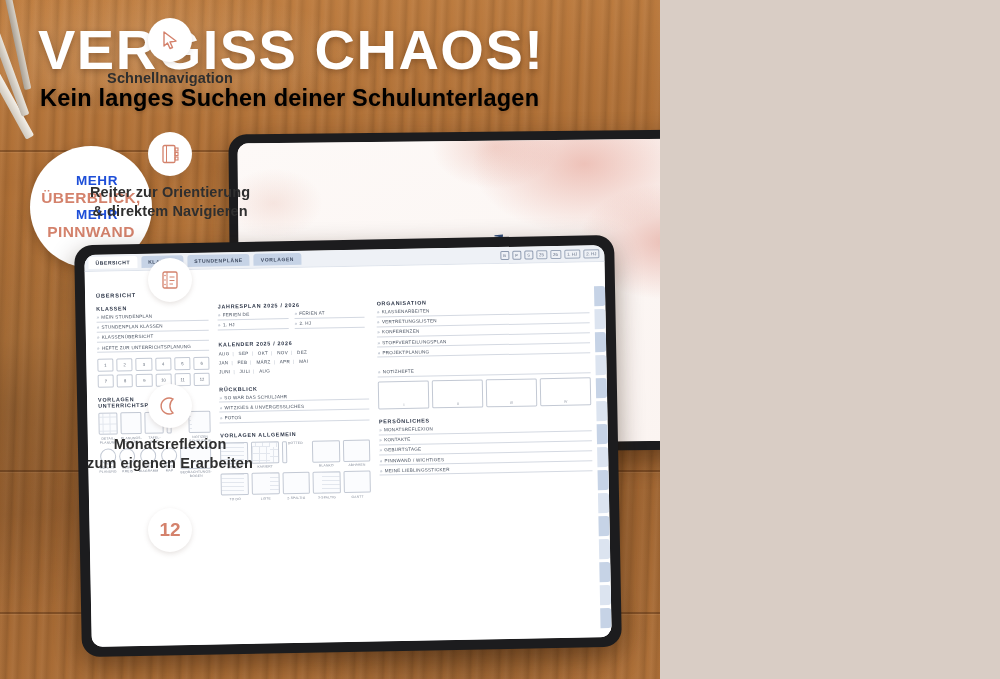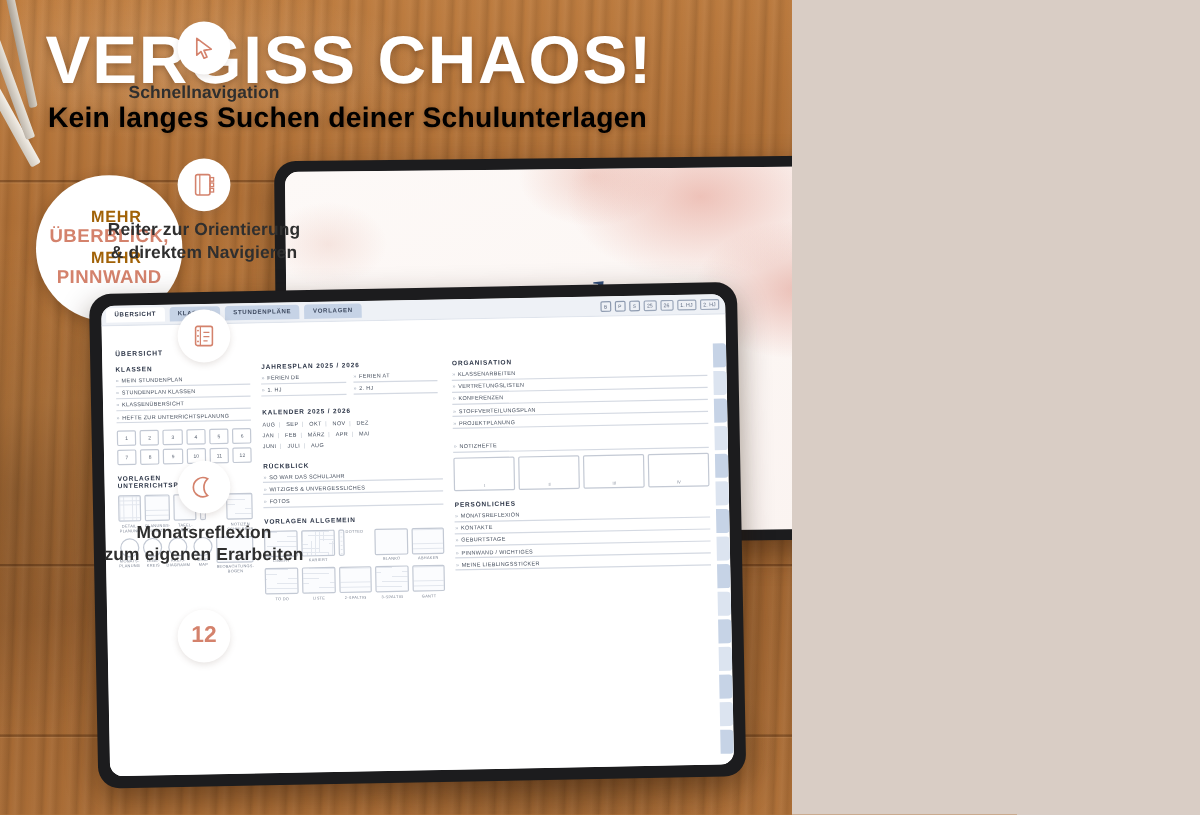--- a/index.html
+++ b/index.html
@@ -74,21 +74,21 @@
   
   .badge {
     position:absolute; left:30px; top:146px; width:122px; height:122px;
     border-radius:50%;
     background:#fff;
     box-shadow: 0 4px 12px rgba(60,30,10,0.32);
     display:flex; flex-direction:column; align-items:center; justify-content:center;
     text-align:center;
   }
   .badge div { line-height:1.18; }
-  .badge .small { font-size:13.5px; font-weight:bold; color:#a16207; letter-spacing:0.6px;padding-left:12px; }
+  .badge .small { font-size:13.5px; font-weight:bold; color:#1d4ed8; letter-spacing:0.6px;padding-left:12px; }
   .badge .big { font-size:15.5px; font-weight:bold; color:#d4826c; letter-spacing:0.4px; }
 
   
   .tablet {
     position:absolute;
     background:#1c1c1e;
     border-radius:18px;
     box-shadow: 0 10px 26px rgba(40,20,5,0.45);
   }
   .tablet-back { left:230px; top:132px; width:462px; height:320px; transform: rotate(-0.6deg); }

